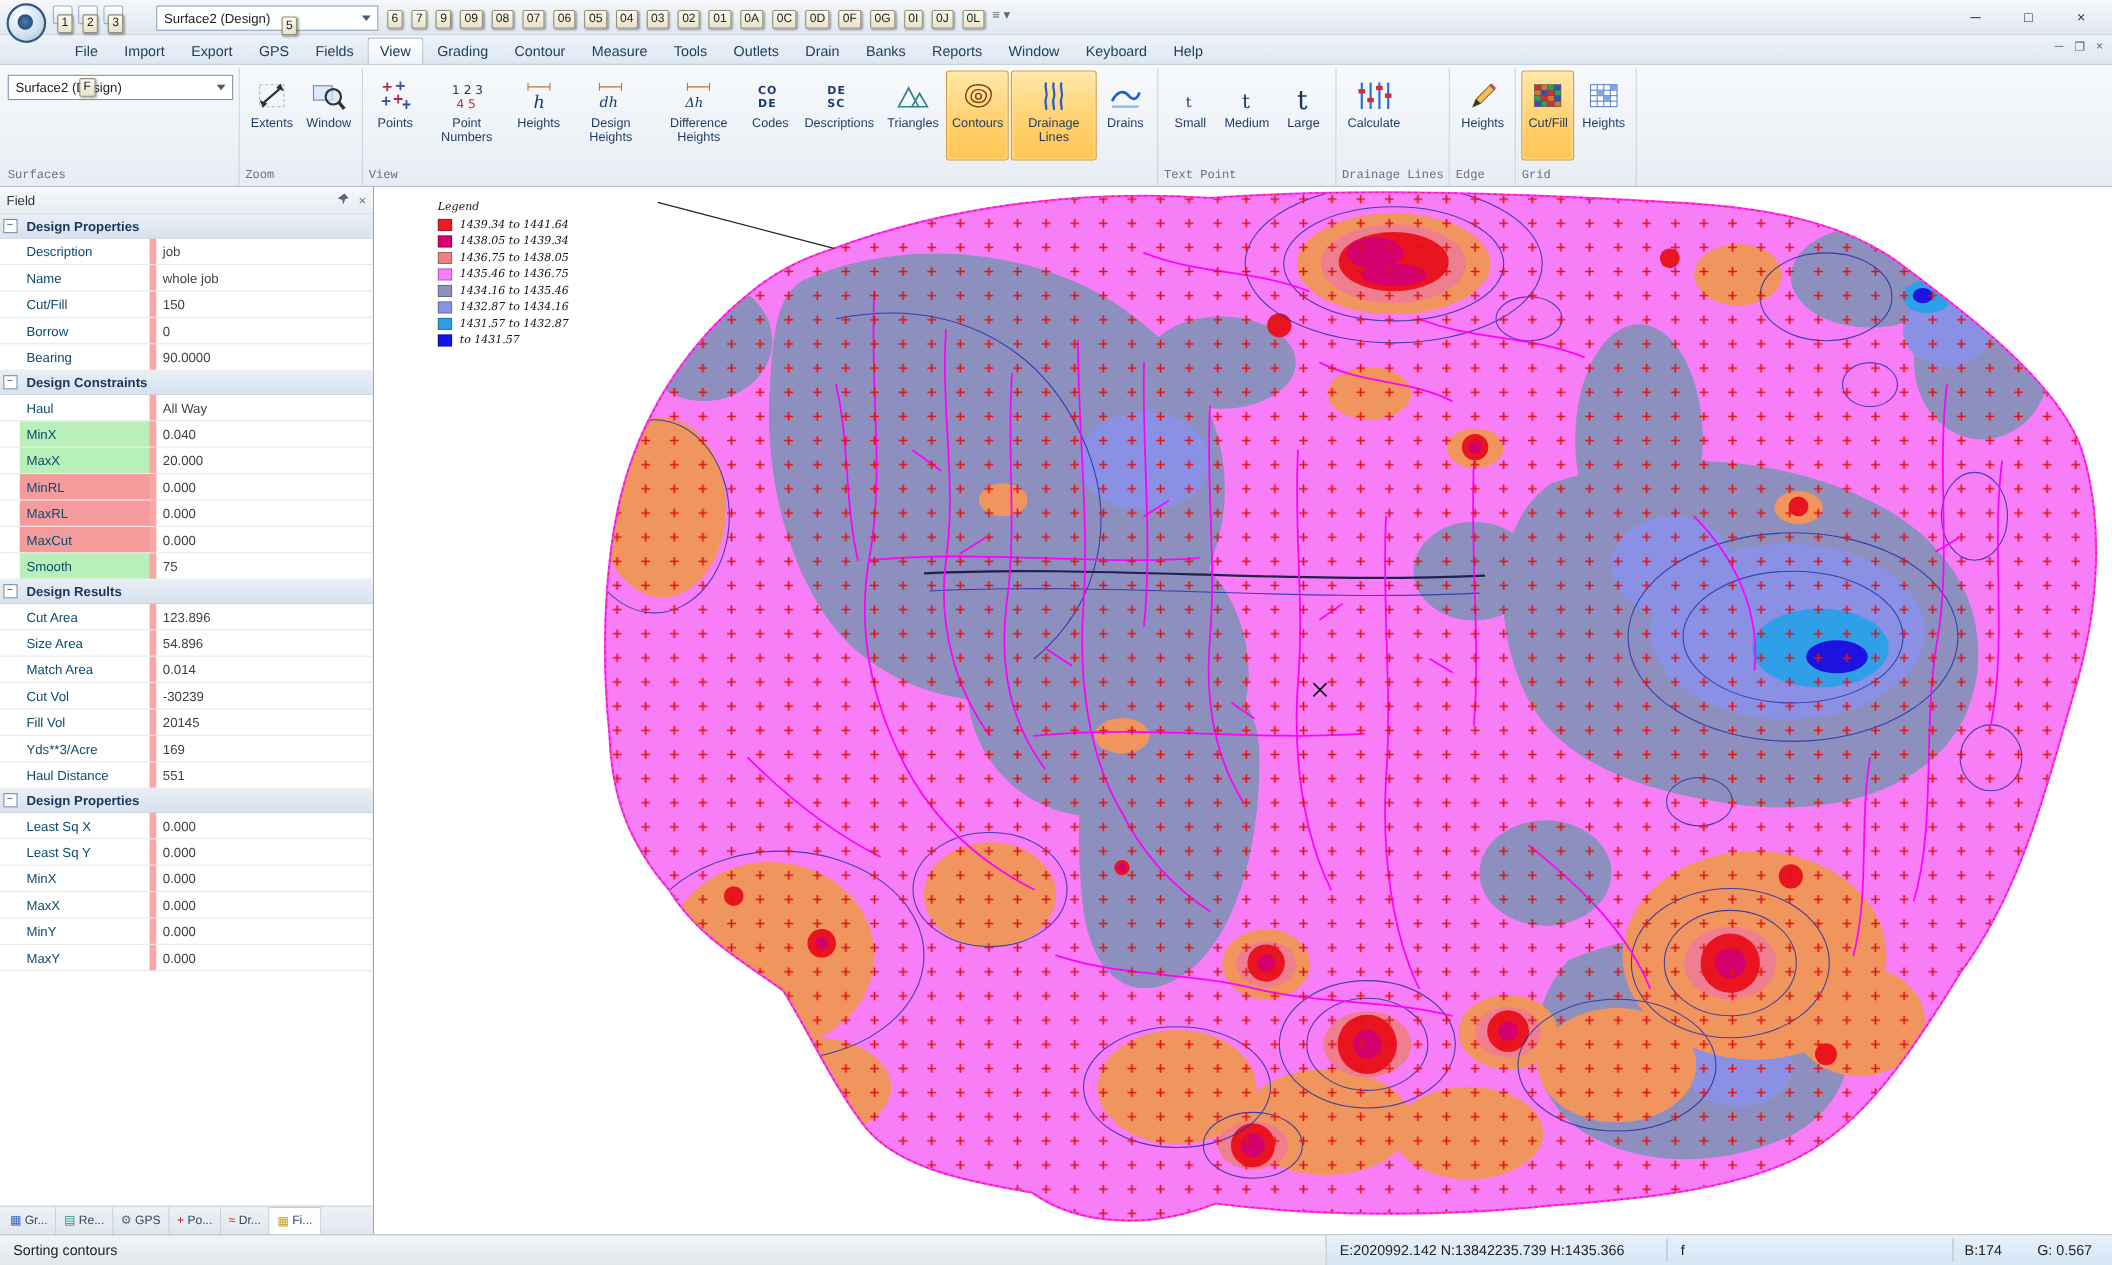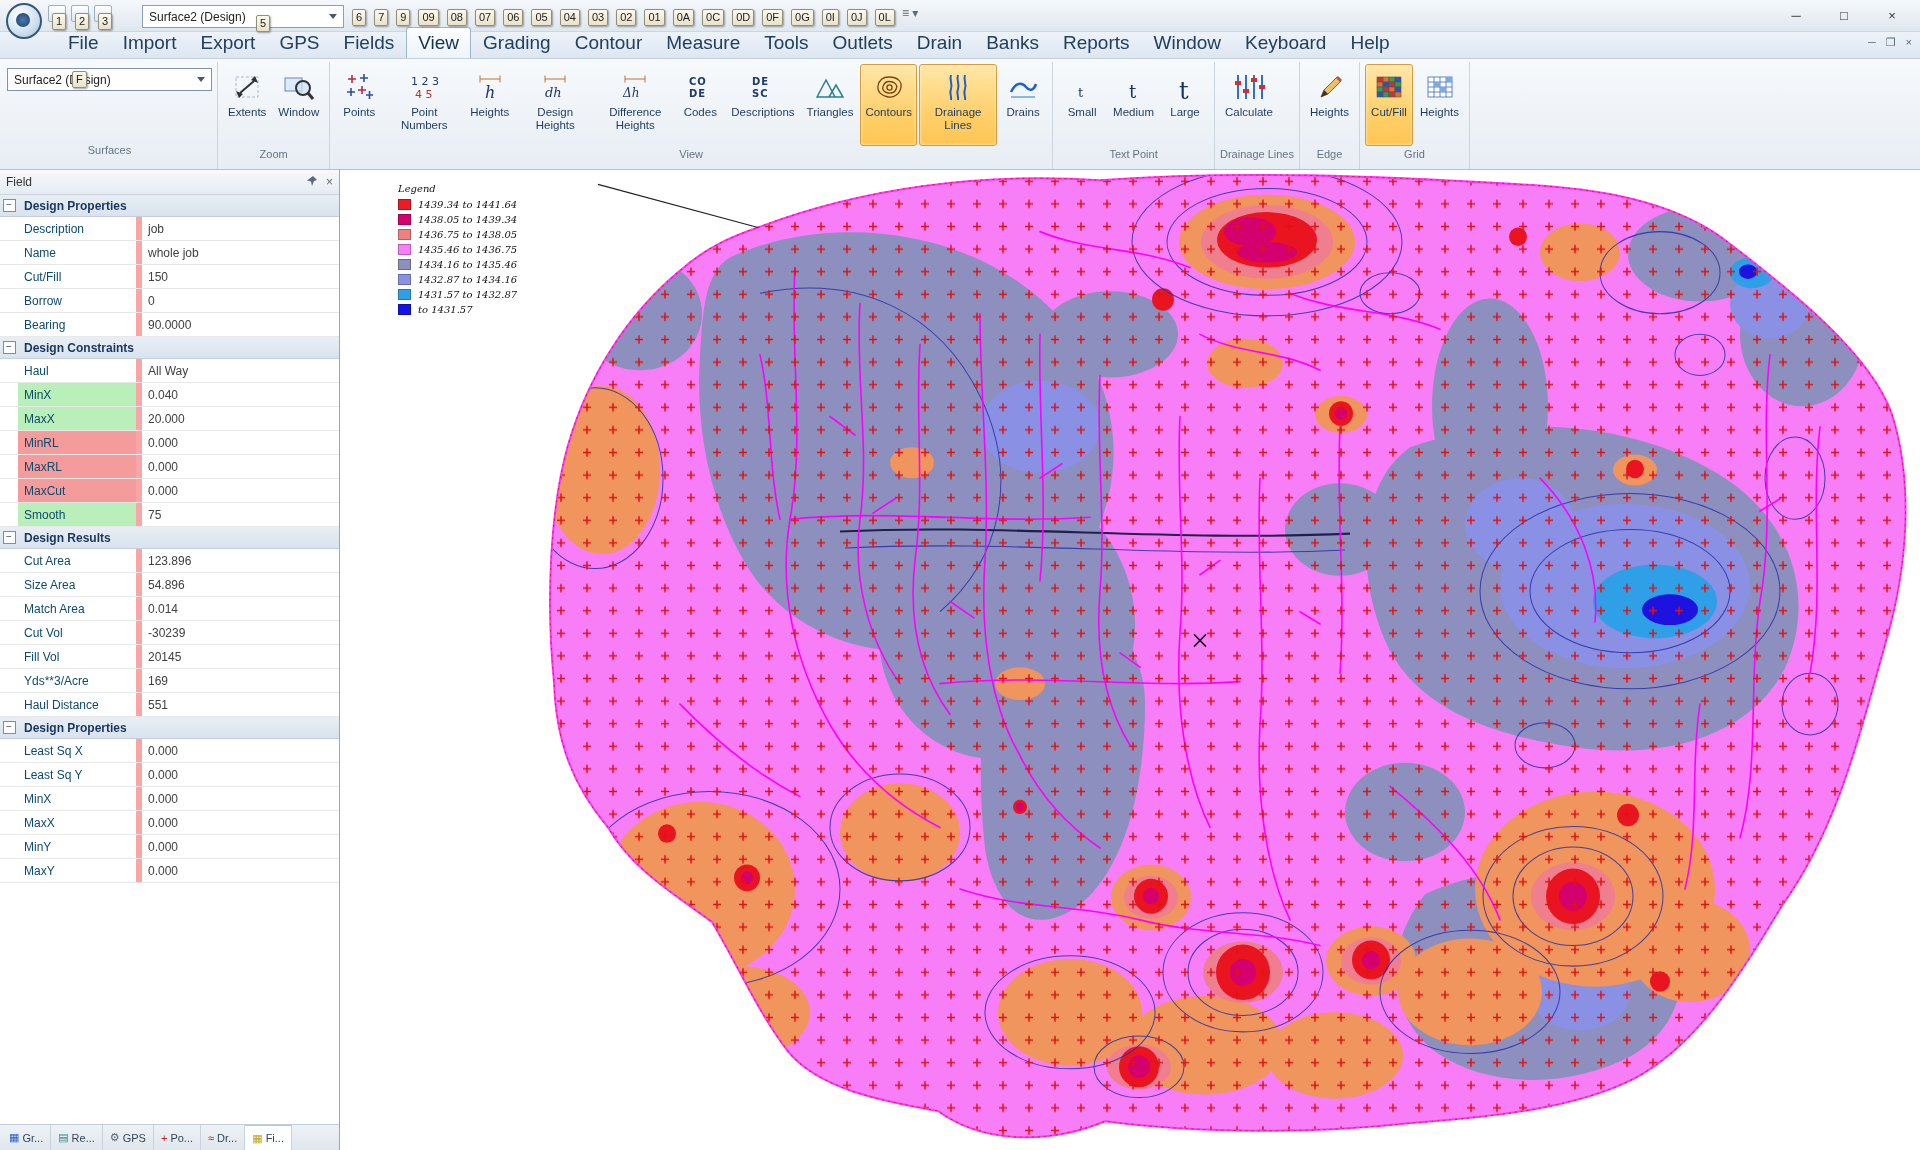--- a/index.html
+++ b/index.html
@@ -16,29 +16,29 @@
   .qa-title .arrow { margin-left:auto; width:0; height:0; border-left:4px solid transparent; border-right:4px solid transparent; border-top:5px solid #4a5a6a; }
   .keytip { position:absolute; z-index:30; font-size:11px; color:#222; background:linear-gradient(#fdfbee,#e9e1c9); border:1px solid #8f8f7a; border-radius:2px; padding:0 3px; line-height:15px; box-shadow:1px 1px 2px rgba(0,0,0,.35); white-space:nowrap; }
   .keytip-row { position:absolute; left:352px; top:9px; display:flex; gap:8px; }
   .keytip-row .keytip { position:static; }
   .qa-overflow { position:absolute; left:902px; top:6px; font-size:12px; color:#5a6a7a; }
   .win-controls { position:absolute; right:4px; top:0; display:flex; height:30px; }
   .wc { width:48px; height:30px; display:flex; align-items:center; justify-content:center; font-size:13px; color:#333; cursor:default; }
 
   
   .menubar { position:relative; height:27px; background:linear-gradient(#eef3f9,#dde6f1); border-bottom:1px solid #c3cfdb; display:flex; align-items:flex-end; padding-left:56px; flex:0 0 27px; }
-  .menu-tab { font-size:19px; color:#20405f; padding:4px 11px; border:1px solid transparent; border-bottom:none; white-space:nowrap; }
+  .menu-tab { font-size:13px; color:#20405f; padding:4px 11px; border:1px solid transparent; border-bottom:none; white-space:nowrap; }
   .menu-tab.active { background:linear-gradient(#fdfeff,#eef4fa); border-color:#9fb4c8; border-radius:3px 3px 0 0; color:#14334f; }
   .doc-controls { position:absolute; right:8px; top:4px; display:flex; gap:10px; font-size:11px; color:#5a6a7a; }
 
   
   .ribbon { height:111px; background:linear-gradient(#f7fafc,#e7edf4); border-bottom:1px solid #b4c0cc; display:flex; align-items:stretch; padding:3px 2px 0 2px; flex:0 0 111px; }
   .rgroup { display:flex; flex-direction:column; border-right:1px solid #ccd5de; padding:2px 5px 0 5px; }
   .rg-content { flex:1; display:flex; align-items:flex-start; gap:2px; }
-  .rg-label { text-align:center; font-size:11px; color:#647485; padding:2px 0 13px 0; }
+  .rg-label { font-size:11px; color:#647485; padding:2px 0 3px 0;font-family:Liberation Mono, monospace; }
   .rbtn { display:flex; flex-direction:column; align-items:center; justify-content:flex-start; gap:1px; padding:4px 4px 2px 4px; min-width:48px; max-width:78px; border:1px solid transparent; border-radius:3px; font-size:11.5px; line-height:1.15; color:#1c3a5e; text-align:center; height:82px; }
   .rbtn.active { background:linear-gradient(#ffe7a8,#ffd06c 60%,#ffc553); border-color:#d79b3f; box-shadow:inset 0 0 3px #fff3c8; }
   .ricon { height:36px; display:flex; align-items:center; justify-content:center; }
   .surf-combo { width:205px; height:23px; background:#fff; border:1px solid #7f94ab; display:flex; align-items:center; padding:0 6px; font-size:12px; color:#222; margin-top:4px; }
   .surf-combo .arrow { margin-left:auto; width:0; height:0; border-left:4px solid transparent; border-right:4px solid transparent; border-top:5px solid #4a5a6a; }
 
   
   .main { flex:1; display:flex; min-height:0; background:#fff; }
 
   
@@ -893,14 +893,24 @@
         </g>
 
         <use href="#fieldPath" fill="none" stroke="#ff35ff" stroke-width="2"></use>
         <use href="#fieldPath" fill="none" stroke="#e02020" stroke-width="1" stroke-dasharray="2 4"></use>
         <line x1="258" y1="14" x2="418" y2="56" stroke="#222" stroke-width="1.2"></line>
         <path d="M854 452 L866 464 M866 452 L854 464" stroke="#111" stroke-width="1.5"></path>
       </svg>
     </div>
   </div>
 
+  <div class="statusbar">
+    <div class="sb-blue"></div>
+    <span class="sb-left">Sorting contours</span>
+    <span class="sb-coords">E:2020992.142   N:13842235.739   H:1435.366</span>
+    <span class="sb-sep" style="left:1515px"></span>
+    <span class="sb-f">f</span>
+    <span class="sb-sep" style="left:1775px"></span>
+    <span class="sb-b">B:174</span>
+    <span class="sb-g">G: 0.567</span>
+  </div>
 
 </div>
 
 </body></html>

